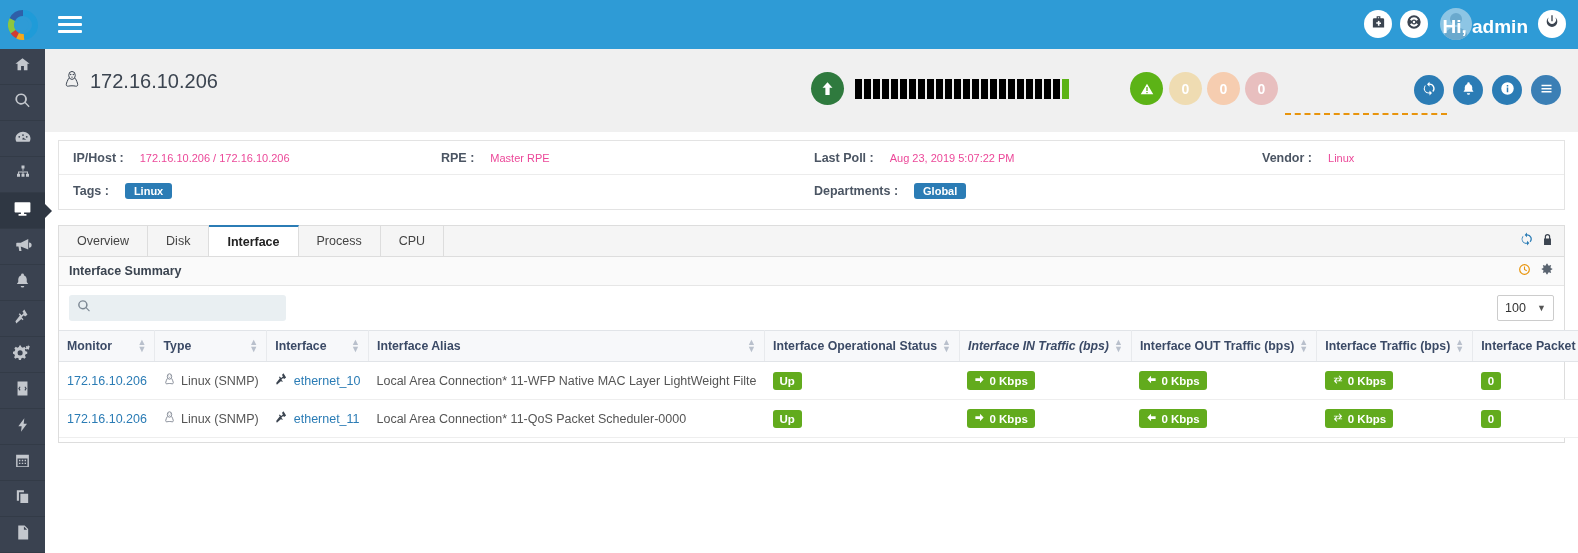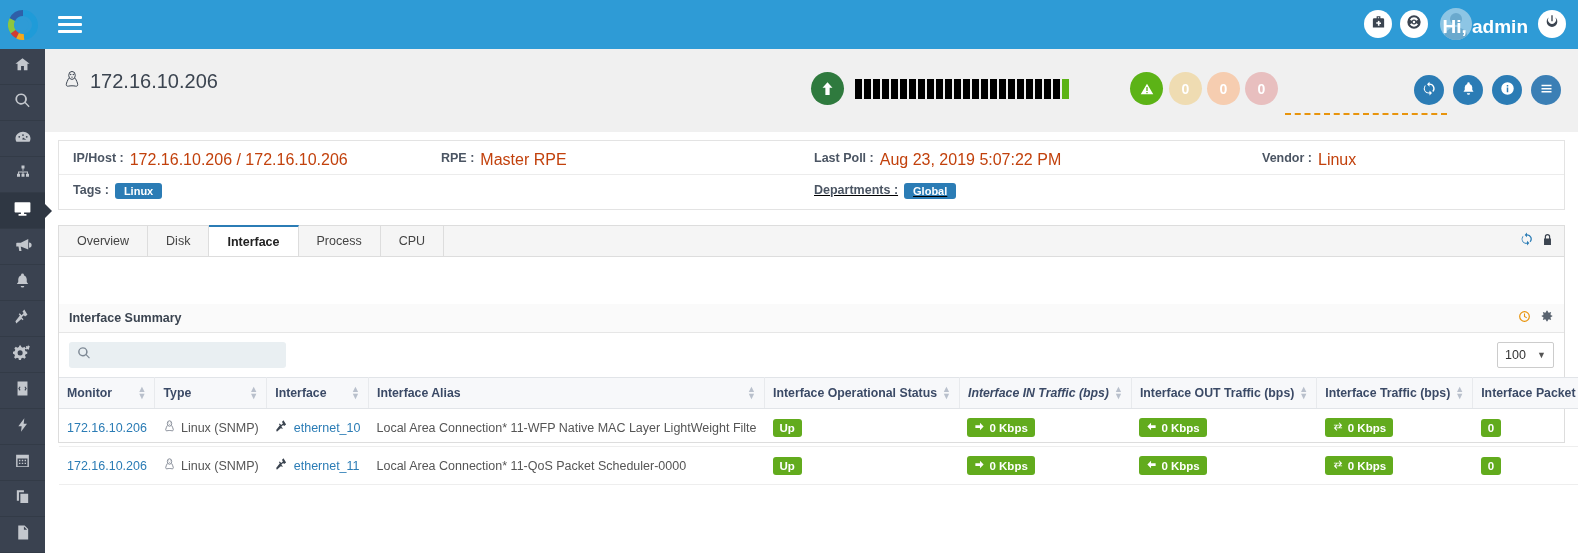--- a/index.html
+++ b/index.html
@@ -126,22 +126,22 @@
   .head-btn svg { fill: #fff; }
 
   
   .info-panel {
     position: absolute; left: 58px; top: 140px; width: 1507px; height: 70px;
     background: #fff; border: 1px solid #e3e3e3;
   }
   .info-row { position: relative; height: 34px; }
   .info-row.r1 { border-bottom: 1px solid #ececec; }
   .info-lbl { font-size: 12.5px; font-weight: bold; color: #4b5563; }
-  .info-val { font-size: 16px; color: #c2410c; }
-  .info-cell { position: absolute; top: 10px; display: flex; align-items: flex-start; gap: 6px; }
+  .info-val { font-size: 11px; color: #ec4899; }
+  .info-cell { position: absolute; top: 10px; display: flex; align-items: center; gap: 16px; }
   .tag {
     display: inline-block; background: #2b7cb5; color: #fff;
     font-size: 11px; font-weight: bold; padding: 2px 9px; border-radius: 3px;
   }
 
   
   .tabs {
     position: absolute; left: 58px; top: 225px; width: 1507px; height: 32px;
     background: #f5f5f5; border: 1px solid #ddd; border-bottom: 1px solid #ddd;
     display: flex; align-items: stretch;
@@ -161,21 +161,21 @@
     padding-right: 10px;
   }
 
   
   .card {
     position: absolute; left: 58px; top: 257px; width: 1507px; height: 186px;
     background: #fff; border: 1px solid #ddd; border-top: 0;
   }
   .card-head {
     height: 29px; background: #fafafa; border-bottom: 1px solid #e6e6e6;
-    display: flex; align-items: center; padding: 0 10px; margin-top: 47px;
+    display: flex; align-items: center; padding: 0 10px;
   }
   .card-title { font-size: 12.5px; font-weight: bold; color: #3b4450; }
   .card-head-tools { margin-left: auto; display: flex; align-items: center; gap: 9px; }
   .toolbar-row {
     height: 44px; display: flex; align-items: center; padding: 0 10px;
   }
   .tbl-search {
     width: 217px; height: 26px; background: #e9eff2;
     border: 0; border-radius: 3px; display: flex; align-items: center;
     padding: 0 8px; gap: 6px;
@@ -478,21 +478,21 @@
       <div class="info-cell" style="left:1203px;">
         <span class="info-lbl">Vendor :</span>
         <span class="info-val">Linux</span>
       </div>
     </div>
     <div class="info-row">
       <div class="info-cell" style="left:14px; top:8px;">
         <span class="info-lbl">Tags :</span>
         <span class="tag">Linux</span>
       </div>
-      <div class="info-cell" style="left:755px; top:8px;text-decoration:underline;">
+      <div class="info-cell" style="left:755px; top:8px;">
         <span class="info-lbl">Departments :</span>
         <span class="tag">Global</span>
       </div>
     </div>
   </div>
 
   <div class="tabs">
     <div class="tab">Overview</div>
     <div class="tab">Disk</div>
     <div class="tab active">Interface</div>

